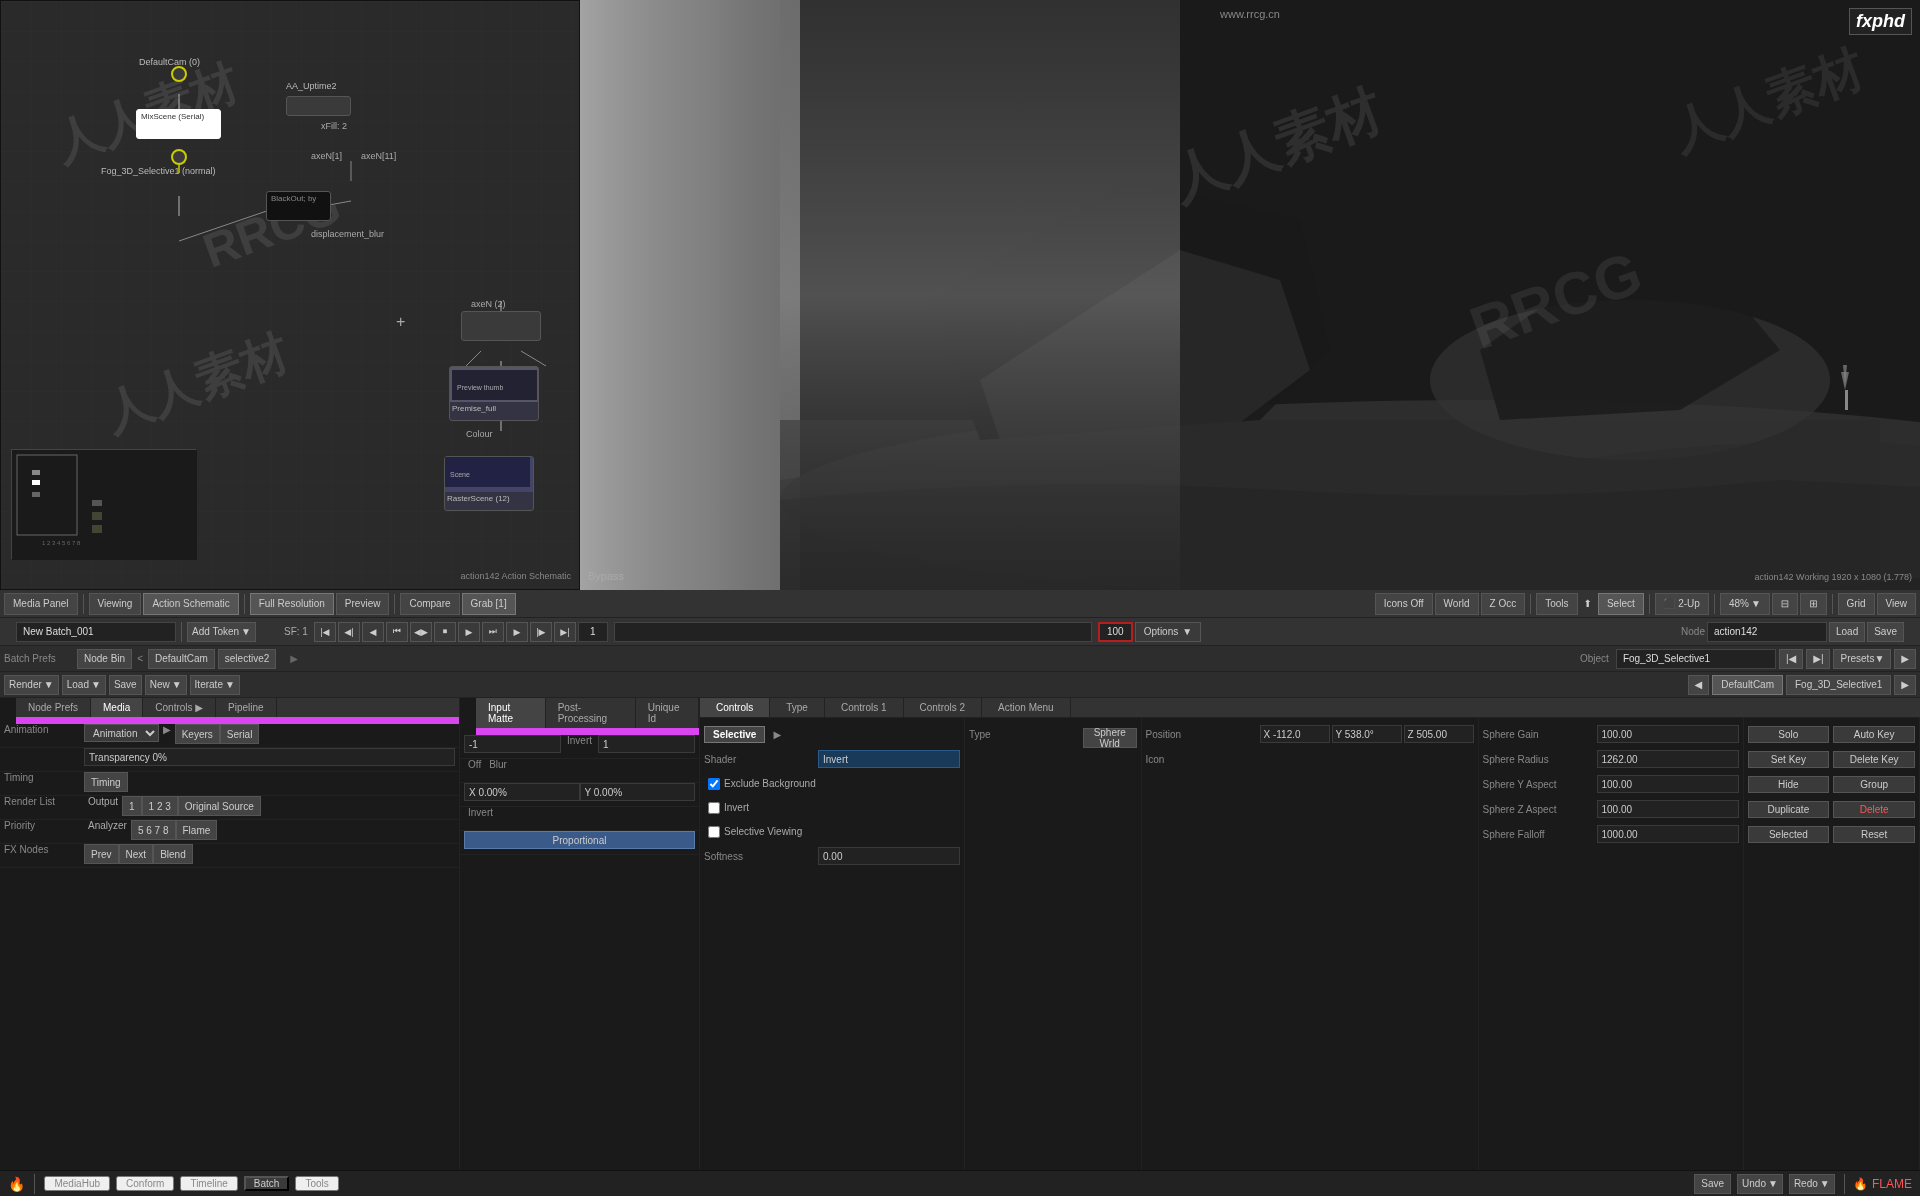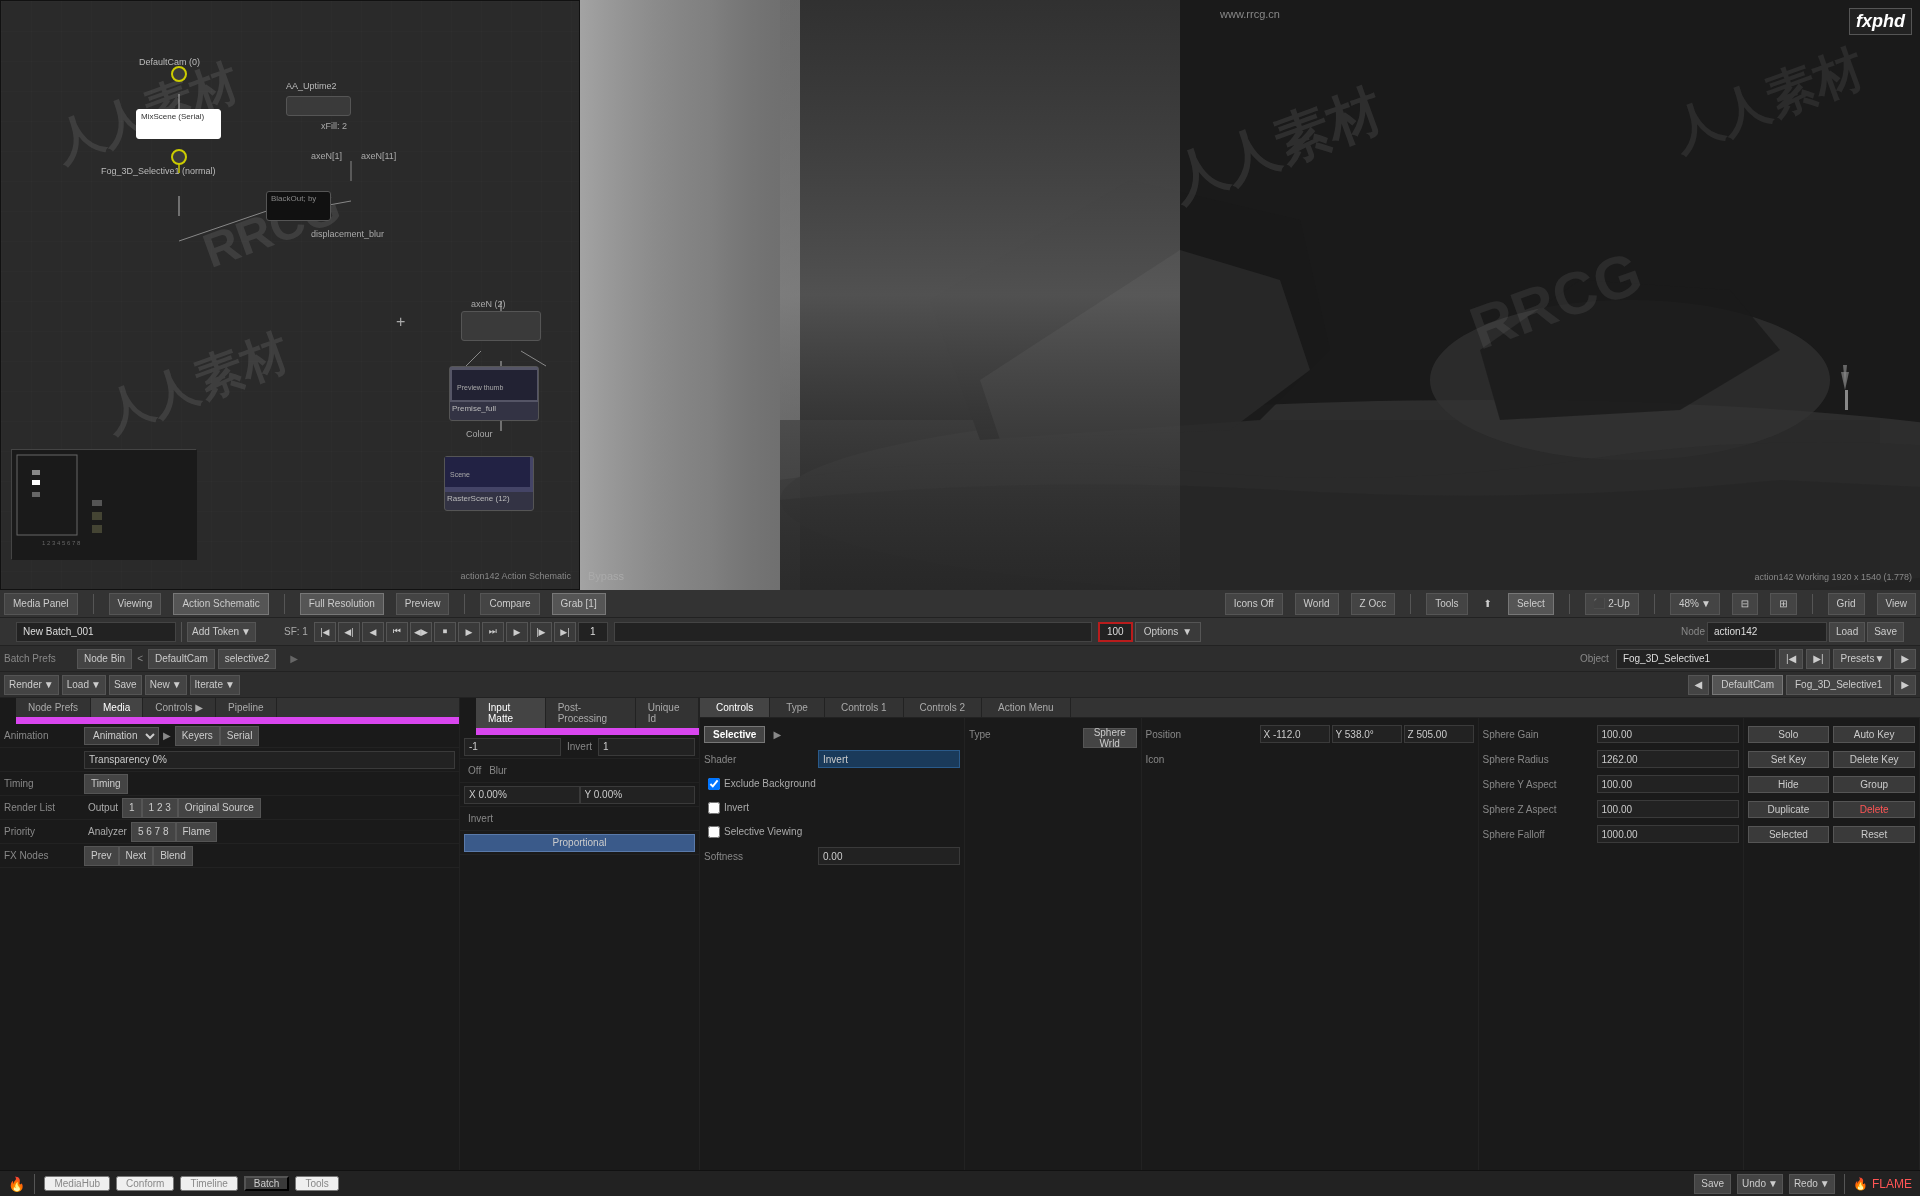--- a/index.html
+++ b/index.html
@@ -125,21 +125,21 @@
     }
 
     
     .toolbar-row {
       display: flex;
       align-items: center;
       background: #333;
       height: 28px;
       border-bottom: 1px solid #222;
       padding: 0 4px;
-      gap: 12px;
+      gap: 2px;
       flex-shrink: 0;
     }
 
     .toolbar-btn {
       background: #444;
       border: 1px solid #555;
       color: #ccc;
       padding: 2px 8px;
       font-size: 10px;
       cursor: pointer;
@@ -313,21 +313,20 @@
     }
 
     .tab.active {
       background: #444;
       color: #fff;
     }
 
     
     .param-row {
       display: flex;
-      align-items: center;
       height: 24px;
       border-bottom: 1px solid #222;
       padding: 0 4px;
     }
 
     .param-label {
       color: #888;
       font-size: 10px;
       width: 80px;
       flex-shrink: 0;
@@ -739,21 +738,21 @@
         <text x="600" y="200" fill="rgba(200,200,200,0.12)" font-size="55" font-weight="bold" transform="rotate(-20,600,200)">人人素材</text>
         <text x="900" y="350" fill="rgba(200,200,200,0.10)" font-size="60" font-weight="bold" transform="rotate(-20,900,350)">RRCG</text>
         <text x="1100" y="150" fill="rgba(200,200,200,0.10)" font-size="50" font-weight="bold" transform="rotate(-20,1100,150)">人人素材</text>
       </svg>
 
       
       <div class="bypass-label">Bypass</div>
       
       <div class="resolution-label">
         <span>action142 Working
-1920 x 1540 (1.778)</span>
+1920 x 1080 (1.778)</span>
       </div>
     </div>
   </div>
 
   <div class="toolbar-row">
     <button class="toolbar-btn">Media Panel</button>
     <div class="toolbar-separator"></div>
     <button class="toolbar-btn">Viewing</button>
     <button class="toolbar-btn active">Action Schematic</button>
     <div class="toolbar-separator"></div>

